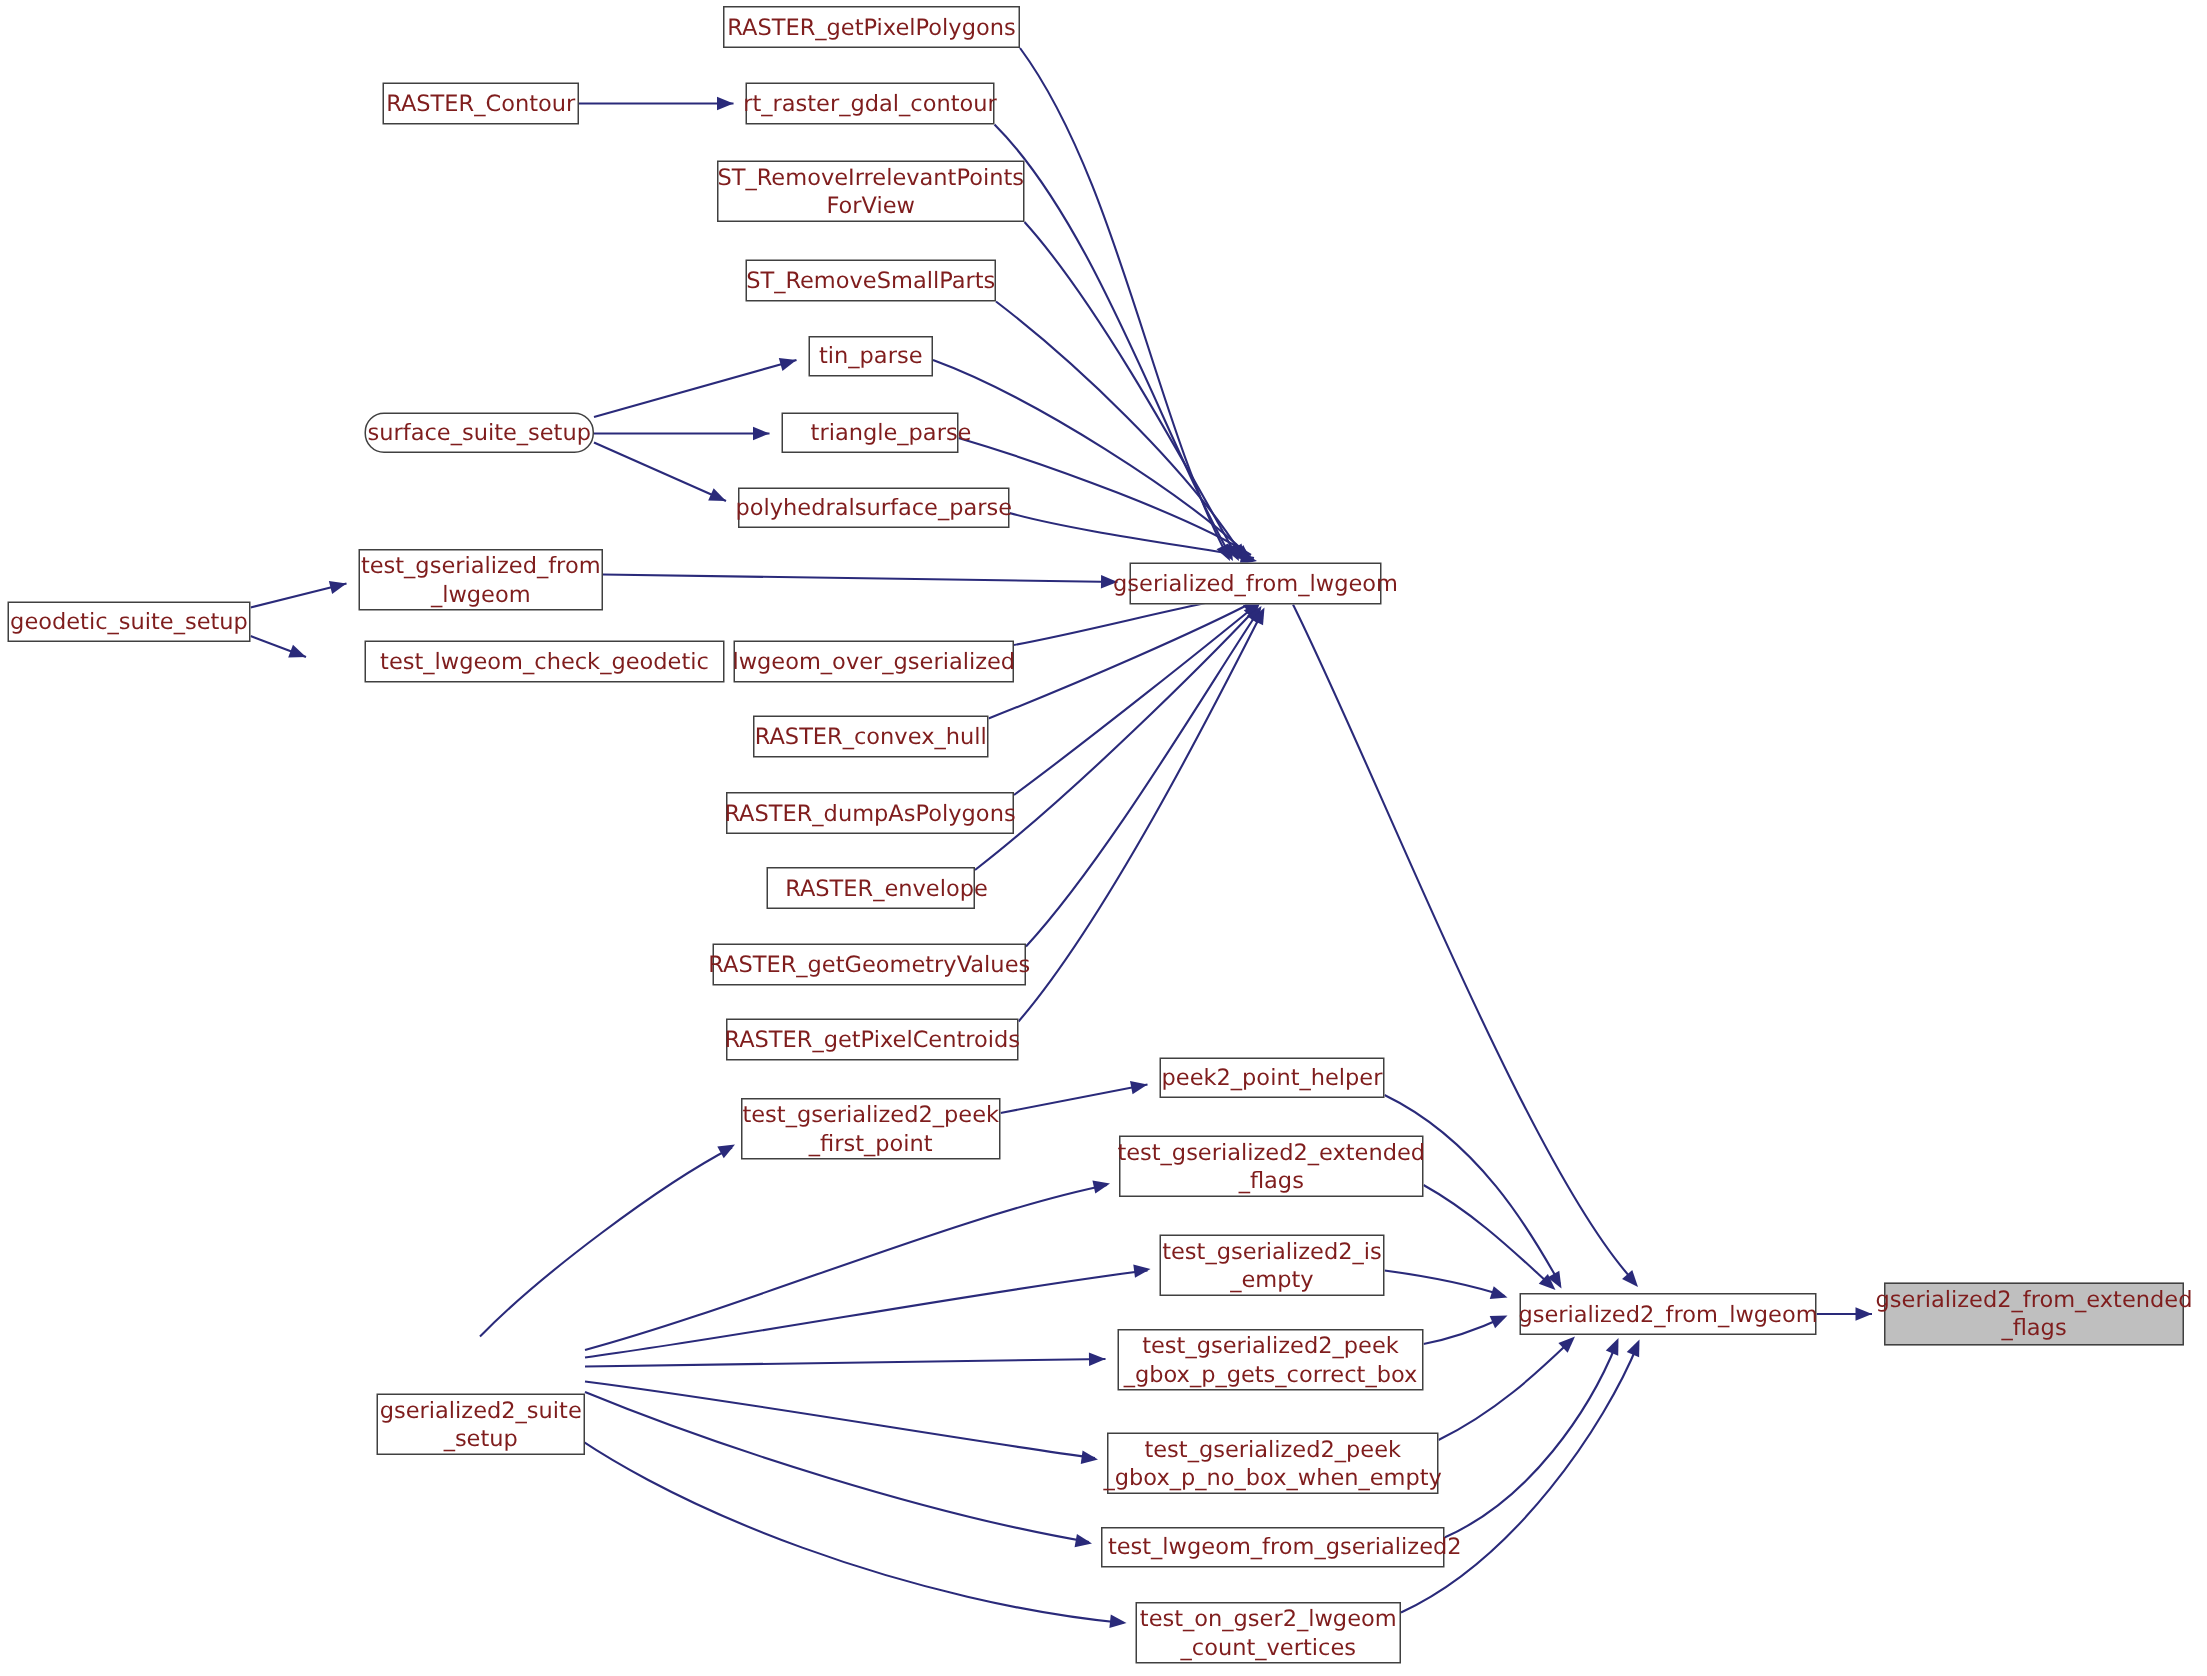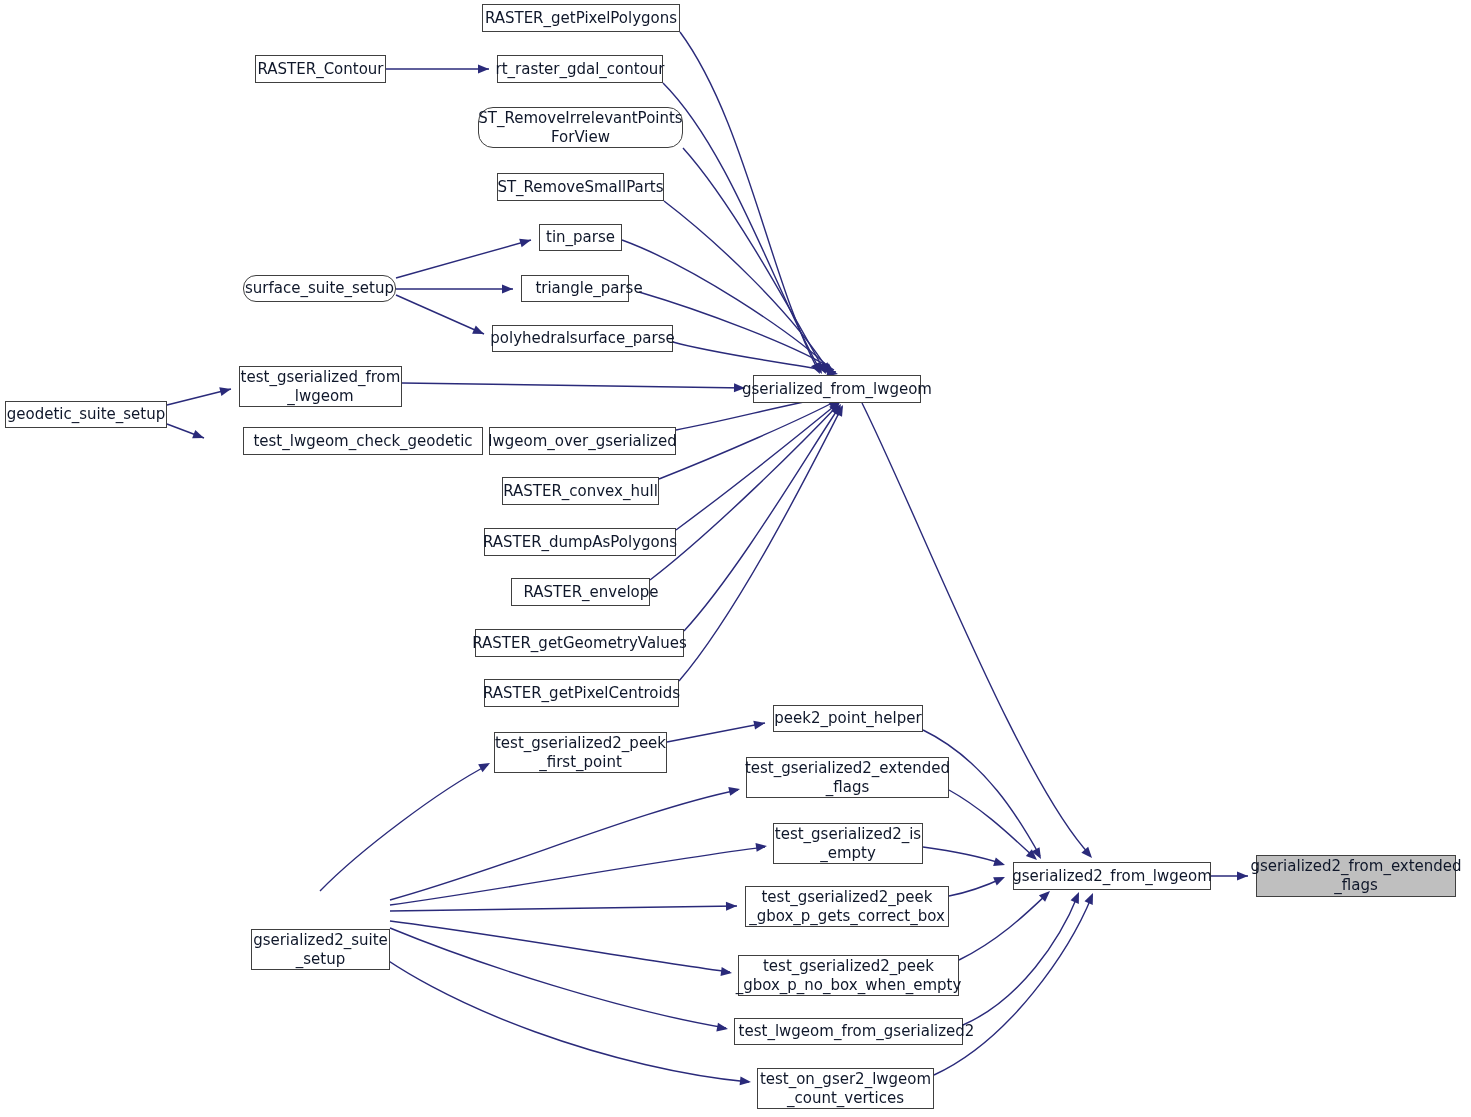--- a/index.html
+++ b/index.html
@@ -23,21 +23,21 @@
     top: 0;
     width: 1471px;
     height: 1117px;
     pointer-events: none;
   }
   .node {
     position: absolute;
     box-sizing: border-box;
     border: 1px solid #404040;
     background: #ffffff;
-    color: #0f172a;
+    color: #7f1d1d;
     font-size: 15px;
     line-height: 19px;
     display: flex;
     align-items: center;
     justify-content: center;
     text-align: center;
     white-space: pre-line;
     z-index: 3;
   }
   .node.highlight {
@@ -198,26 +198,26 @@
         <polygon points="0,0 -11,-4.5 -11,4.5" fill="#2a2a7a" transform="translate(1093,893) rotate(-66.49323010664648)"></polygon>
       </g>
       <g>
         <path d="M1211,876 L1248,876" stroke="#2a2a7a" stroke-width="1.4" fill="none"></path>
         <polygon points="0,0 -11,-4.5 -11,4.5" fill="#2a2a7a" transform="translate(1248,876) rotate(0)"></polygon>
       </g>
     </svg>
 <div class="node" style="left: 482px; top: 4px; width: 198px; height: 28px; border-color: rgb(64, 64, 64); background: rgb(255, 255, 255);">RASTER_getPixelPolygons</div>
     <div class="node" style="left: 255px; top: 55px; width: 131px; height: 28px; border-color: rgb(64, 64, 64); background: rgb(255, 255, 255);">RASTER_Contour</div>
     <div class="node" style="left: 497px; top: 55px; width: 166px; height: 28px; border-color: rgb(64, 64, 64); background: rgb(255, 255, 255);">rt_raster_gdal_contour</div>
-    <div class="node" style="left: 478px; top: 107px; width: 205px; height: 41px; border-color: rgb(64, 64, 64); background: rgb(255, 255, 255); border-radius: 15px;">ST_RemoveIrrelevantPoints
+    <div class="node" style="left: 478px; top: 107px; width: 205px; height: 41px; border-color: rgb(64, 64, 64); background: rgb(255, 255, 255);">ST_RemoveIrrelevantPoints
 ForView</div>
     <div class="node" style="left: 497px; top: 173px; width: 167px; height: 28px; border-color: rgb(64, 64, 64); background: rgb(255, 255, 255);">ST_RemoveSmallParts</div>
     <div class="node" style="left: 539px; top: 224px; width: 83px; height: 27px; border-color: rgb(64, 64, 64); background: rgb(255, 255, 255);">tin_parse</div>
     <div class="node" style="left: 243px; top: 275px; width: 153px; height: 27px; border-color: rgb(64, 64, 64); background: rgb(255, 255, 255); border-radius: 13px;">surface_suite_setup</div>
-    <div class="node" style="left: 521px; top: 275px; width: 108px; height: 27px; border-color: rgb(64, 64, 64); background: rgb(255, 255, 255); padding-left: 28px;">triangle_parse</div>
+    <div class="node" style="left: 521px; top: 275px; width: 118px; height: 27px; border-color: rgb(64, 64, 64); background: rgb(255, 255, 255); padding-left: 28px;">triangle_parse</div>
     <div class="node" style="left: 492px; top: 325px; width: 181px; height: 27px; border-color: rgb(64, 64, 64); background: rgb(255, 255, 255);">polyhedralsurface_parse</div>
     <div class="node" style="left: 239px; top: 366px; width: 163px; height: 41px; border-color: rgb(64, 64, 64); background: rgb(255, 255, 255);">test_gserialized_from
 _lwgeom</div>
     <div class="node" style="left: 753px; top: 375px; width: 168px; height: 28px; border-color: rgb(64, 64, 64); background: rgb(255, 255, 255);">gserialized_from_lwgeom</div>
     <div class="node" style="left: 5px; top: 401px; width: 162px; height: 27px; border-color: rgb(64, 64, 64); background: rgb(255, 255, 255);">geodetic_suite_setup</div>
     <div class="node" style="left: 212px; top: 427px; width: 240px; height: 28px; border-color: rgb(64, 64, 64); background: rgb(255, 255, 255); margin-left: 31px;">test_lwgeom_check_geodetic</div>
     <div class="node" style="left: 489px; top: 427px; width: 187px; height: 28px; border-color: rgb(64, 64, 64); background: rgb(255, 255, 255);">lwgeom_over_gserialized</div>
     <div class="node" style="left: 502px; top: 477px; width: 157px; height: 28px; border-color: rgb(64, 64, 64); background: rgb(255, 255, 255);">RASTER_convex_hull</div>
     <div class="node" style="left: 484px; top: 528px; width: 192px; height: 28px; border-color: rgb(64, 64, 64); background: rgb(255, 255, 255);">RASTER_dumpAsPolygons</div>
     <div class="node" style="left: 511px; top: 578px; width: 139px; height: 28px; border-color: rgb(64, 64, 64); background: rgb(255, 255, 255); padding-left: 21px;">RASTER_envelope</div>

